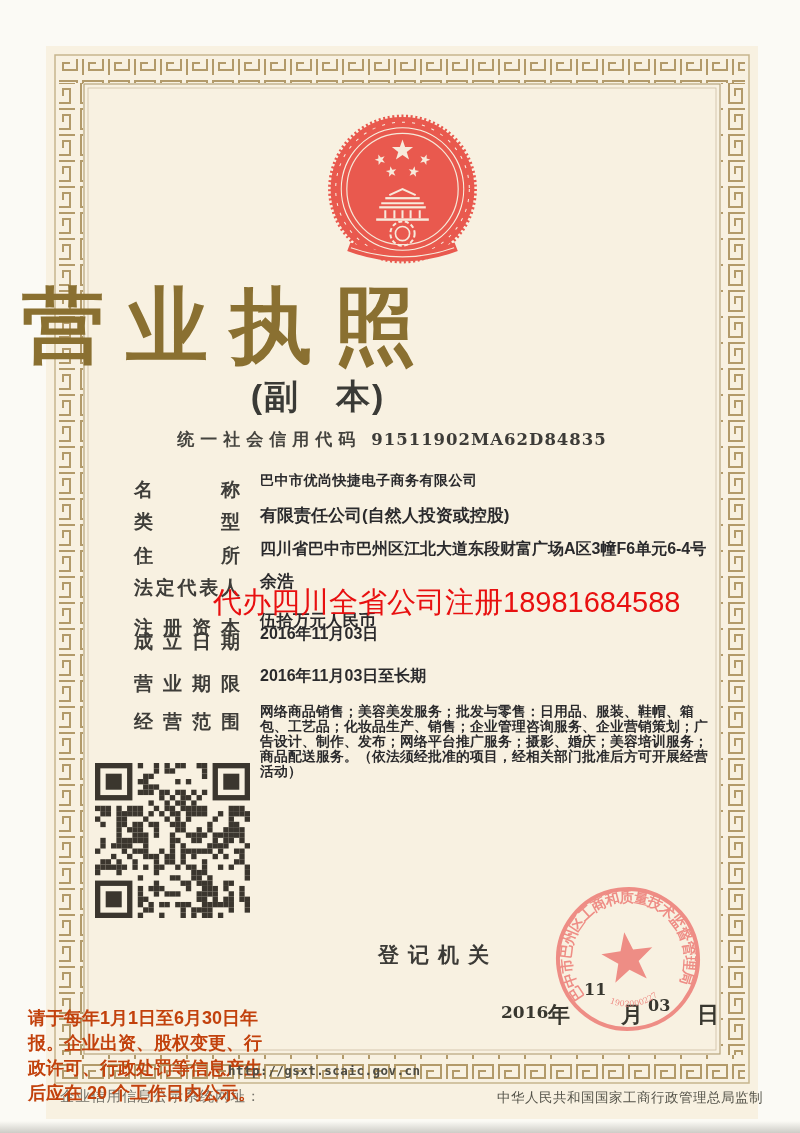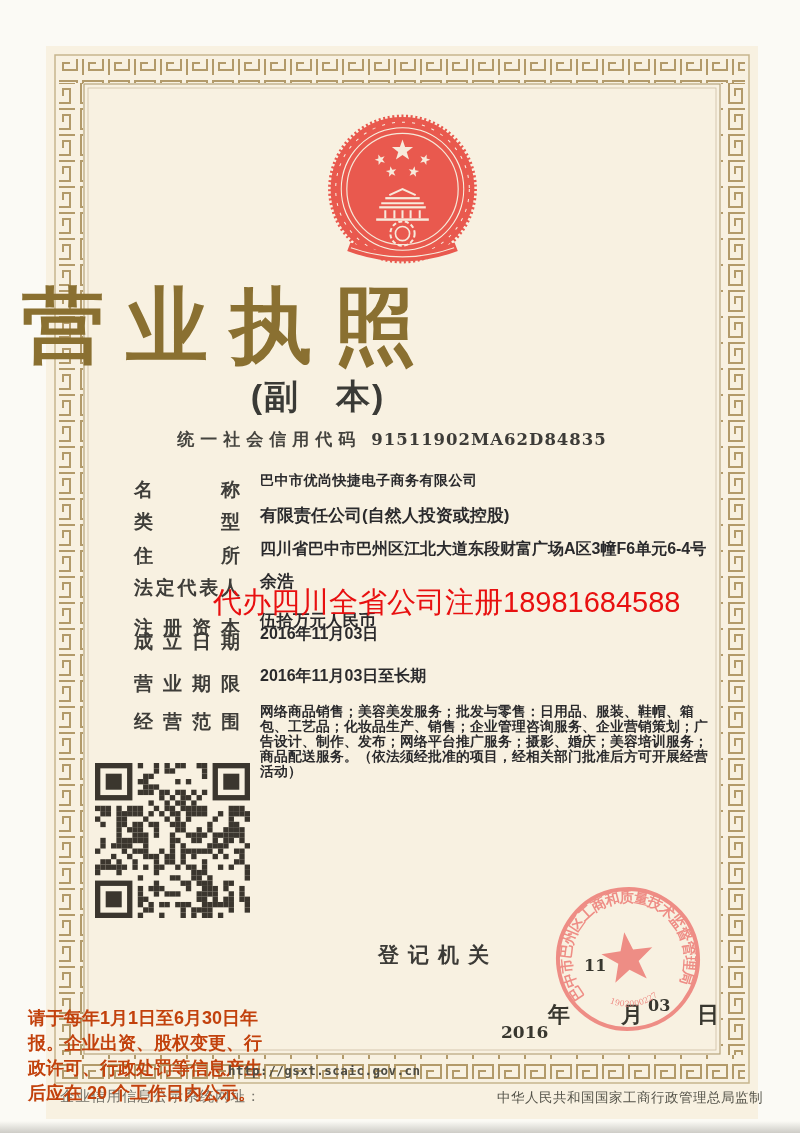--- a/index.html
+++ b/index.html
@@ -58,23 +58,23 @@
   }
   .qr{ position:absolute; left:95px; top:763px; }
   .registry{
     position:absolute; left:378px; top:941px;
     font-size:21px; font-weight:600; color:#3c3b37; letter-spacing:9px;
   }
   .seal{ position:absolute; left:552px; top:883px; z-index:5; opacity:0.9;}
   .dateline span{ position:absolute; color:#38372f;}
   .d-num{ font-family:"DejaVu Serif", serif; font-weight:bold; font-size:16px;}
   .d-cjk{ font-size:22px; font-weight:600;}
-  .yr{ left:501px; top:1002px; font-size:17px;margin-top:20px;}
+  .yr{ left:501px; top:1002px; font-size:17px;}
   .u1{ left:548px; top:1000px;}
-  .mo{ left:584px; top:956px;}
+  .mo{ left:584px; top:980px;}
   .u2{ left:621px; top:1000px;}
   .dy{ left:648px; top:996px;}
   .u3{ left:697px; top:1000px;}
   .note{
     position:absolute; left:28px; top:1006px; width:240px; z-index:4;
     font-size:18px; line-height:25px; color:#c2410c; font-weight:600;
   }
   .url{
     position:absolute; left:228px; top:1063px; z-index:4;
     font-family:"DejaVu Sans Mono", monospace; font-size:12.5px;

